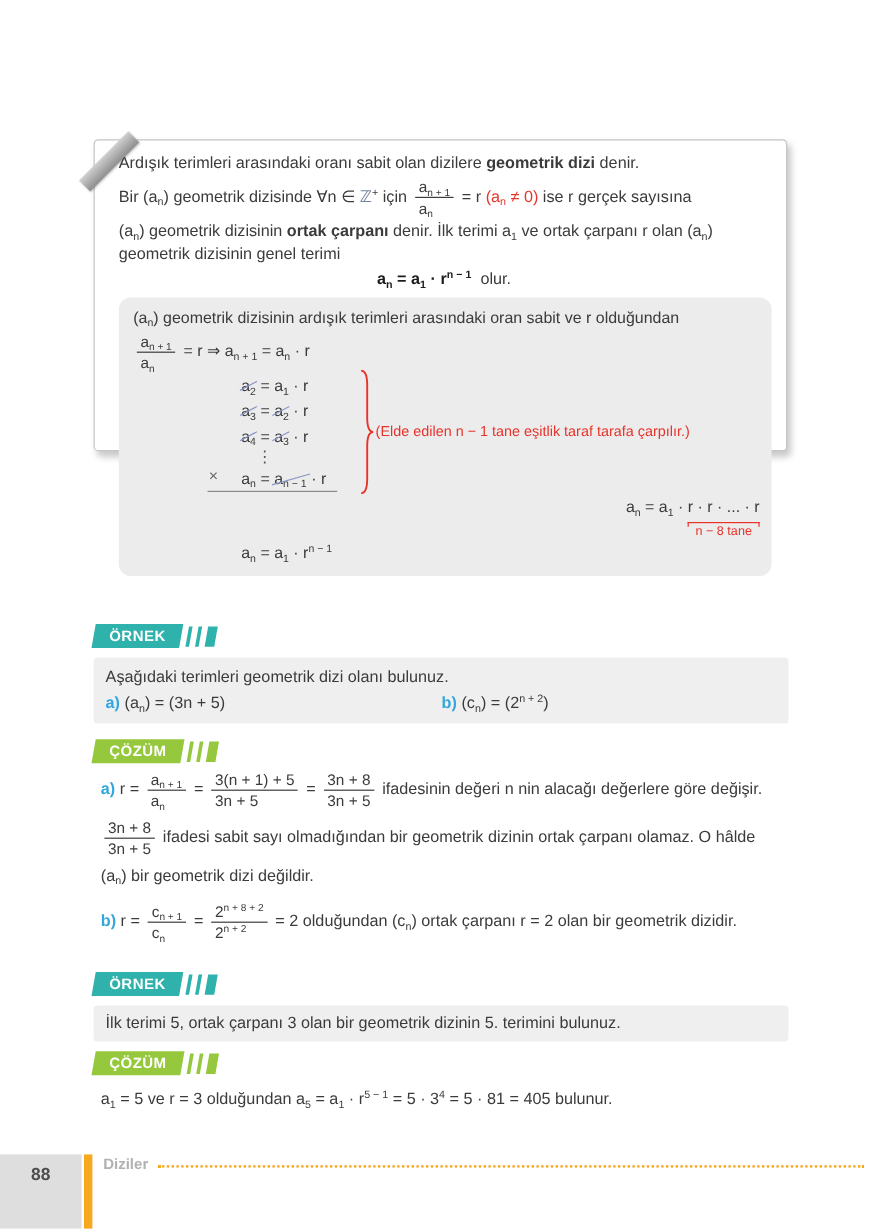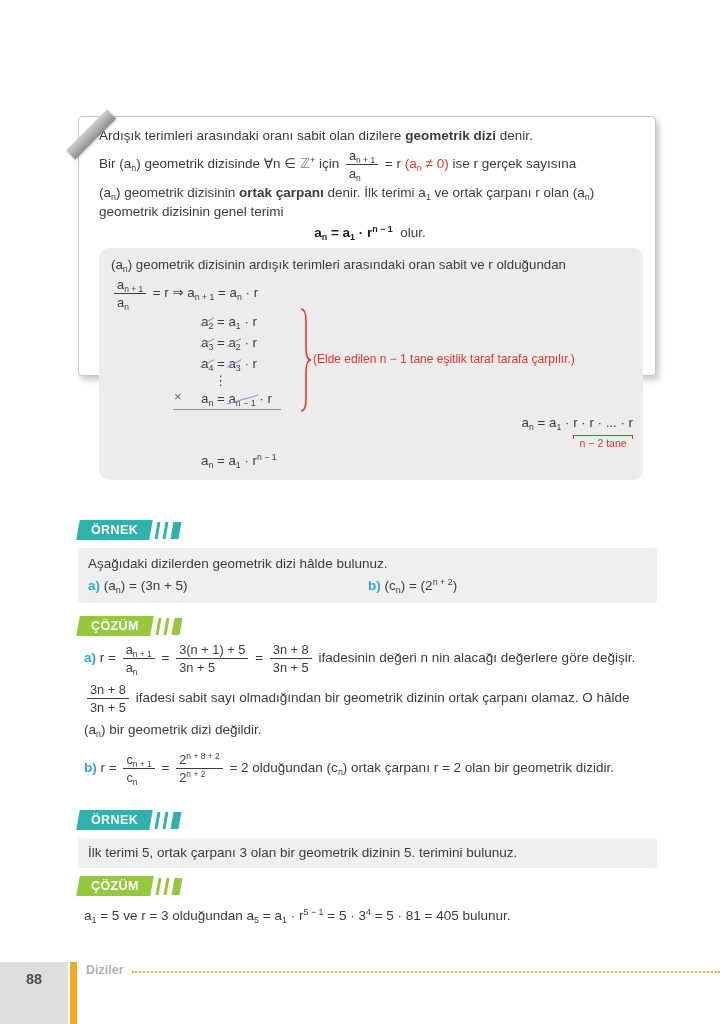--- a/index.html
+++ b/index.html
@@ -122,39 +122,39 @@
           </span> = r ⇒ a<sub>n + 1</sub> = a<sub>n</sub> · r</p>
       <div class="eq-stack">
         <div class="eq"><span class="cx">a<sub>2</sub></span> = a<sub>1</sub> · r</div>
         <div class="eq"><span class="cx">a<sub>3</sub></span> = <span class="cx">a<sub>2</sub></span> · r</div>
         <div class="eq"><span class="cx">a<sub>4</sub></span> = <span class="cx">a<sub>3</sub></span> · r</div>
         <div class="eq dots">⋮</div>
         <div class="eq mult">
           <span class="times">×</span>
           <span>a<sub>n</sub> = <span class="cxl">a<sub>n − 1</sub></span> · r</span>
         </div>
-        <div class="eq prod">a<sub>n</sub> = a<sub>1</sub> · <span class="ub">r · r · ... · r<span class="ubl">n − 2 tane</span></span></div>
+        <div class="eq prod">a<sub>n</sub> = a<sub>1</sub> · <span class="ub">r · r · ... · r<span class="ubl">n − 8 tane</span></span></div>
         <div class="eq final">a<sub>n</sub> = a<sub>1</sub> · r<sup>n − 1</sup></div>
       </div>
       <svg class="brace" width="13" height="104" viewBox="0 0 13 104">
         <path d="M2 1 Q7 1 7 13 L7 40 Q7 52 12 52 Q7 52 7 64 L7 91 Q7 103 2 103" fill="none" style="stroke:var(--red)" stroke-width="1.6"></path>
       </svg>
       <div class="note">(Elde edilen n − 1 tane eşitlik taraf tarafa çarpılır.)</div>
     </div>
   </section>
 
   <div class="badge-row" style="top:520px">
     <div class="badge teal"><span>ÖRNEK</span></div>
     <span class="stripe teal w3"></span>
     <span class="stripe teal w3"></span>
     <span class="stripe teal w8"></span>
   </div>
 
   <div class="qbox qbox1">
-    <div>Aşağıdaki dizilerden geometrik dizi hâlde bulunuz.</div>
+    <div>Aşağıdaki terimleri geometrik dizi olanı bulunuz.</div>
     <div class="q-items">
       <div class="q-item-a">
         <span class="lbl">a)</span>
         <span>(a<sub>n</sub>) = (3n + 5)</span>
       </div>
       <div>
         <span class="lbl">b)</span>
         <span>(c<sub>n</sub>) = (2<sup>n + 2</sup>)</span>
       </div>
     </div>

